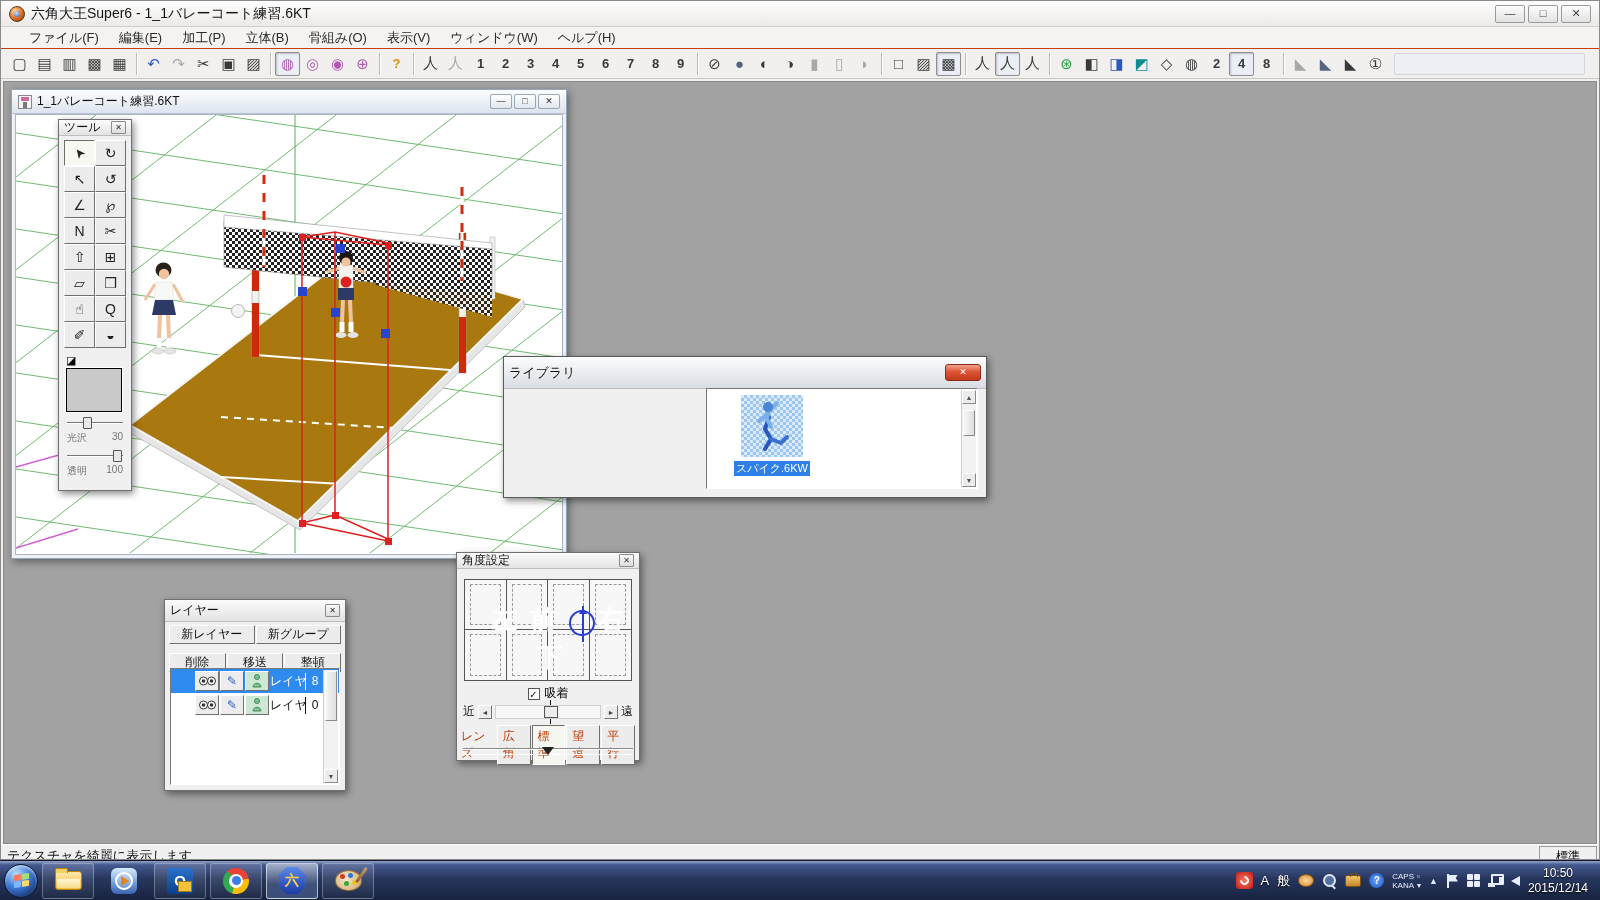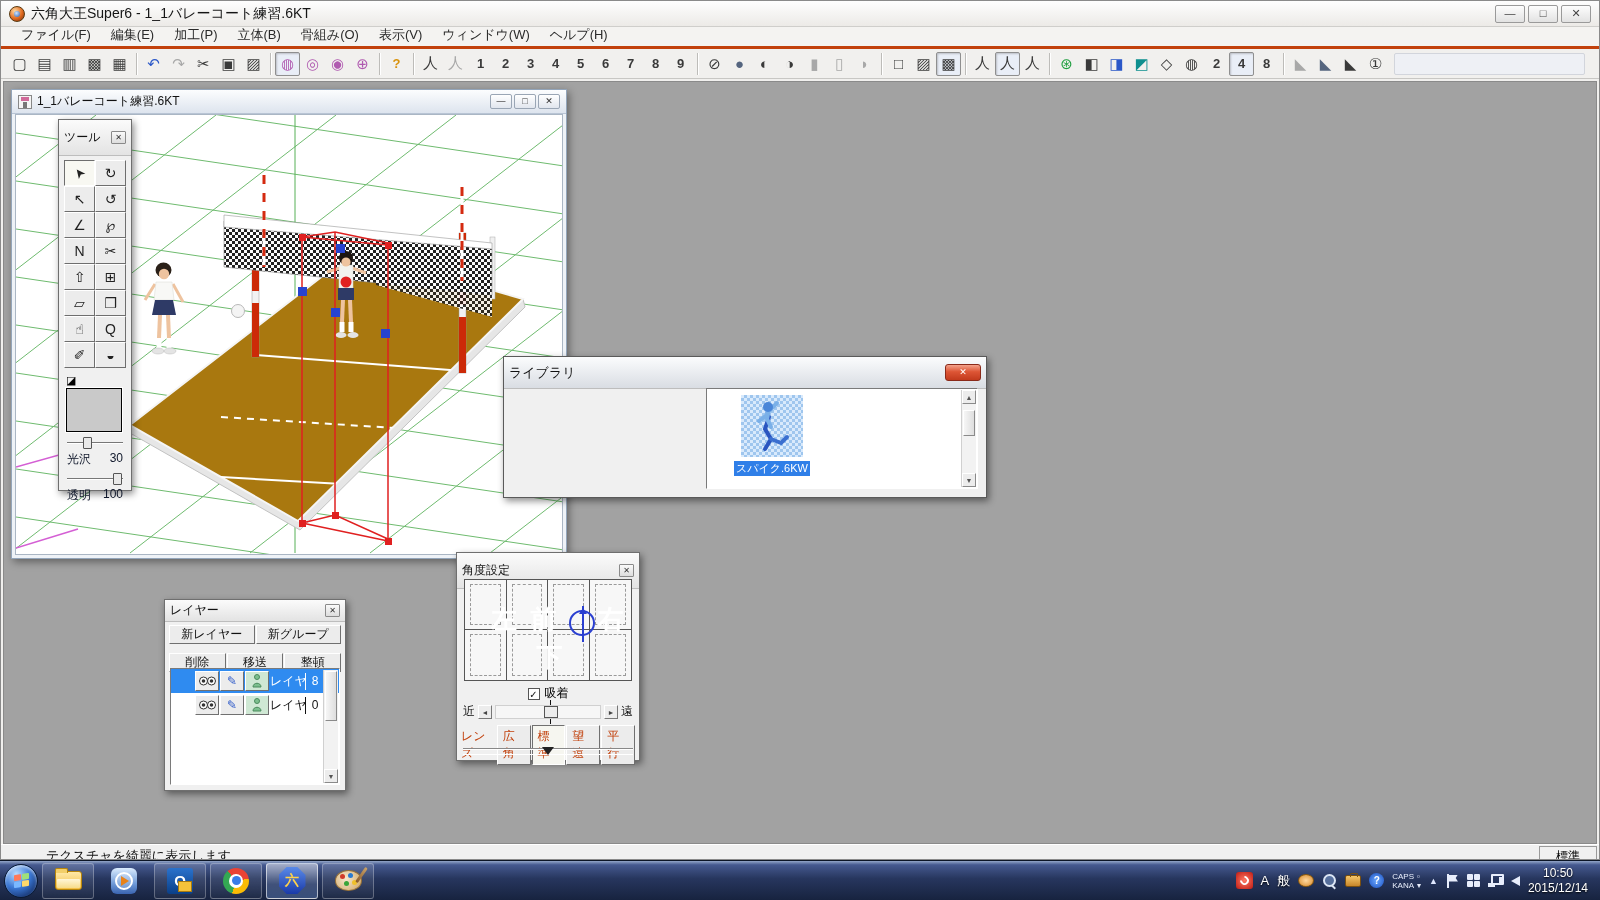--- a/index.html
+++ b/index.html
@@ -9,42 +9,42 @@
   
   #main-window{position:absolute;inset:0 0 40px 0;background:#f1f0ee;border:1px solid #8a8a8a;}
   #titlebar{height:26px;background:linear-gradient(#fefefe,#eceae7);border-bottom:1px solid #cfcecb;
     display:flex;align-items:center;padding:0 8px;gap:6px;}
   .app-icon{width:16px;height:16px;border-radius:50%;background:radial-gradient(circle at 35% 30%,#ffd9a0,#e06a20 55%,#7a2a08);border:1px solid #5a3a10;position:relative;}
   .app-icon::after{content:"";position:absolute;inset:4px;border-radius:50%;background:radial-gradient(circle at 40% 35%,#cfe4ff,#2a5fb0);}
   #title-text{font-size:14px;color:#151515;}
   .win-btns{margin-left:auto;display:flex;gap:3px;}
   .win-btn{width:30px;height:18px;border:1px solid #9a9a9a;border-radius:2px;background:linear-gradient(#fdfdfd,#e2e2e2);
     font-size:11px;line-height:15px;text-align:center;color:#444;}
-  #menubar{height:22px;background:#f4f3f1;border-bottom:3px solid #c2410c;display:flex;align-items:flex-end;padding-left:10px;}
+  #menubar{height:22px;background:#f4f3f1;border-bottom:1px solid #c2410c;display:flex;align-items:flex-start;padding-left:18px;}
   .menu-item{font-size:13px;color:#2a2a2a;padding:2px 10px;}
   #toolbar{height:30px;background:#f1f0ee;border-bottom:1px solid #c8c7c4;display:flex;align-items:center;padding:0 6px;}
   .tb-group{display:flex;align-items:center;}
   .tb-sep{width:1px;height:22px;background:#bdbcb9;box-shadow:1px 0 0 #fff;margin:0 4px;}
   .tb-btn{width:25px;height:24px;display:flex;align-items:center;justify-content:center;font-size:15px;color:#3a3a3a;
     border:1px solid transparent;border-radius:2px;}
   .tb-btn.sel{border-color:#8f8f8f;background:#e9eef7;box-shadow:inset 1px 1px 2px rgba(0,0,0,.2);}
   .tb-btn.pink{color:#b05ab0}.tb-btn.orange{color:#d8920c}.tb-btn.dim{color:#a8a8a8}
   .tb-btn.green{color:#1f9e3f}.tb-btn.blue{color:#2a57c8}.tb-btn.teal{color:#0f8f8f}.tb-btn.slate{color:#55657f}
   .tb-btn.num{font-size:13px;font-weight:bold;}
   .tb-fill{flex:1;height:22px;margin:0 8px 0 6px;border:1px solid #d2d5dc;background:#eef0f5;border-radius:2px;}
 
   
   #mdi{position:absolute;left:2px;right:2px;top:80px;bottom:15px;background:#a2a2a2;border:1px solid #8a8a8a;}
   #statusbar{position:absolute;left:0;right:0;bottom:0;height:15px;background:#f0f0f0;border-top:1px solid #fff;overflow:hidden;}
-  #status-msg{position:absolute;left:6px;top:2px;font-size:13px;color:#111;margin-left:39px;}
+  #status-msg{position:absolute;left:6px;top:2px;font-size:13px;color:#111;}
   #status-mode{position:absolute;right:2px;top:1px;border:1px solid #9a9a9a;background:#f0f0f0;font-size:12px;padding:1px 16px 6px;}
 
   
   .panel{position:absolute;background:#f0f0f0;border:1px solid #6f6f6f;box-shadow:2px 3px 7px rgba(0,0,0,.45);}
-  .panel-title{height:36px;display:flex;align-items:center;padding:0 5px;font-size:12px;color:#111;
+  .panel-title{height:16px;display:flex;align-items:center;padding:0 5px;font-size:12px;color:#111;
     background:linear-gradient(#fbfbfb,#e3e3e3);border-bottom:1px solid #bdbdbd;}
   .panel-close{margin-left:auto;width:15px;height:13px;border:1px solid #8a8a8a;background:linear-gradient(#fafafa,#ddd);
     font-size:8px;line-height:11px;text-align:center;color:#333;border-radius:1px;}
   .scrollbar{position:absolute;right:1px;top:1px;bottom:1px;width:15px;background:#f2f2f2;border-left:1px solid #d0d0d0;}
   .sb-btn{height:14px;font-size:7px;color:#555;text-align:center;line-height:14px;border:1px solid;border-color:#fff #8a8a8a #8a8a8a #fff;background:#ececec;}
   .sb-btn.dn{position:absolute;bottom:0;left:0;right:0;}
   .sb-thumb{position:absolute;left:1px;right:1px;height:26px;border:1px solid;border-color:#fff #8a8a8a #8a8a8a #fff;background:linear-gradient(90deg,#f6f6f6,#dedede);}
 
   
   #doc-window{left:10px;top:88px;width:556px;height:470px;background:#eef2f7;border:1px solid #93a5ba;box-shadow:2px 3px 8px rgba(0,0,0,.4);position:absolute;}
@@ -62,21 +62,21 @@
   .tool-grid{display:grid;grid-template-columns:31px 31px;grid-auto-rows:26px;margin:4px 5px 0;}
   .tool-btn{display:flex;align-items:center;justify-content:center;font-size:14px;color:#222;
     border:1px solid;border-color:#fff #6e6e6e #6e6e6e #fff;background:#ececec;}
   .tool-btn.sel{background:#f8f8f2;border-color:#6e6e6e #fff #fff #6e6e6e;}
   .tool-btn .cursor{display:inline-block;transform:rotate(-128deg);font-size:13px;}
   .swatch-row{margin:6px 7px 0;font-size:11px;}
   .swatch{width:56px;height:44px;margin:1px 7px 0;background:#c9c9c9;border:1px solid #000;outline:1px solid #fff;}
   .pslider{position:relative;height:14px;margin:4px 8px 0;}
   .pslider .track{position:absolute;left:0;right:0;top:6px;height:1px;background:#777;box-shadow:0 1px 0 #fff;}
   .pslider .thumb{position:absolute;top:1px;width:9px;height:12px;background:#e9e9e9;border:1px solid #555;border-radius:1px;}
-  .prow{display:flex;justify-content:space-between;font-size:12px;padding:0 8px;margin-top:1px;color:#0f172a;}
+  .prow{display:flex;justify-content:space-between;font-size:10px;padding:0 8px;margin-top:1px;color:#737373;}
 
   
   #library-window{left:502px;top:355px;width:484px;height:142px;border:1px solid #5a5a5a;}
   #library-window .panel-title{height:32px;font-size:13px;background:linear-gradient(#fbfcfd,#d9dde3);}
   .close-red{margin-left:auto;width:36px;height:17px;border:1px solid #8a2a1a;border-radius:3px;color:#fff;font-size:9px;line-height:15px;text-align:center;
     background:linear-gradient(#f4a38c,#dd5535 45%,#c23a1d);}
   #lib-tree{position:absolute;left:8px;top:31px;width:188px;bottom:8px;background:#fff;border:1px solid;border-color:#7a7a7a #fff #fff #7a7a7a;overflow:hidden;}
   #lib-tree .inner{position:absolute;left:0;top:0;right:16px;bottom:0;padding:2px 0 0 0;
     background:repeating-linear-gradient(90deg,transparent 0 7px,#cfcfcf 7px 8px,transparent 8px 24px,#cfcfcf 24px 25px,transparent 25px 40px,#cfcfcf 40px 41px,transparent 41px 188px);
     background-size:56px 100%;background-repeat:no-repeat;}

